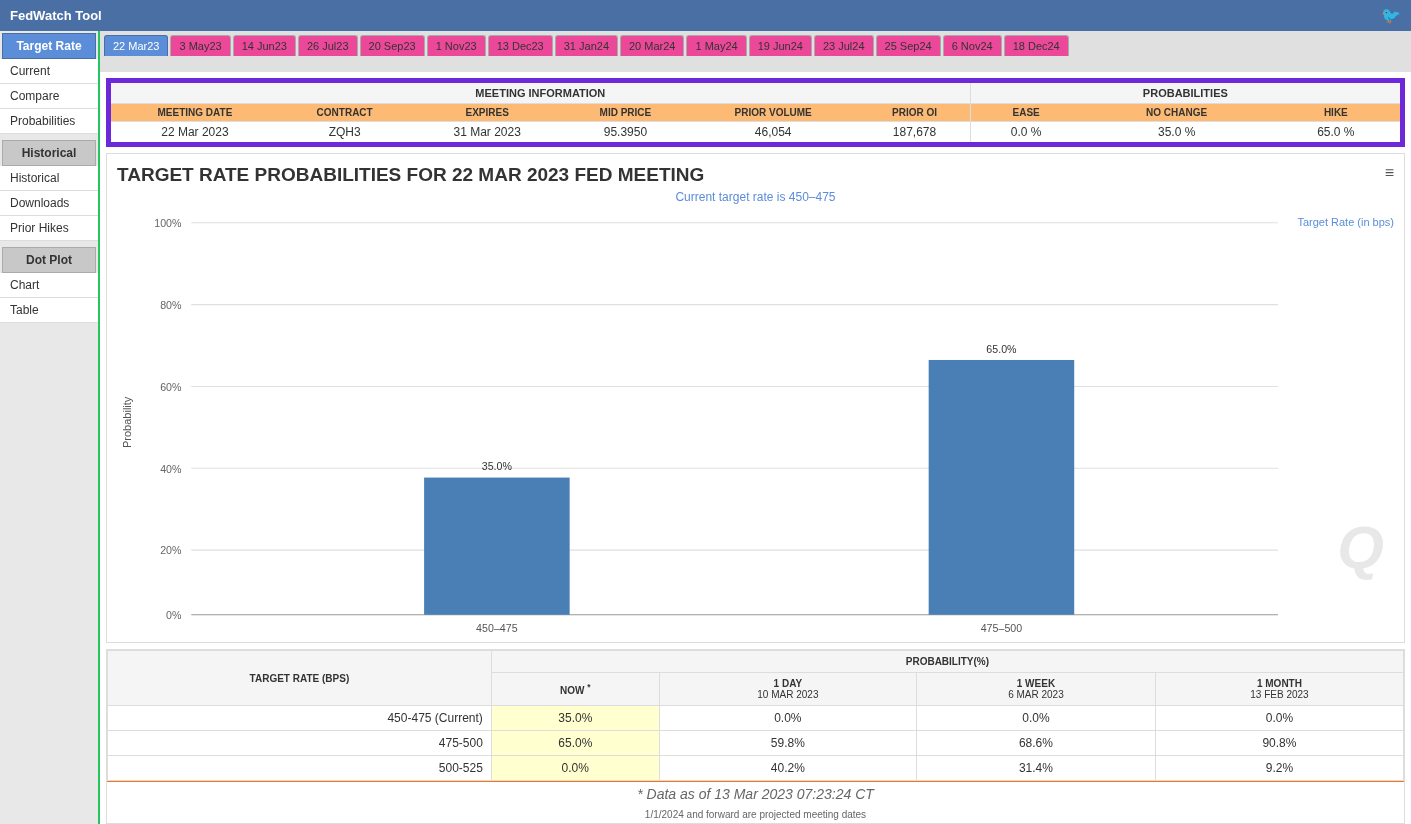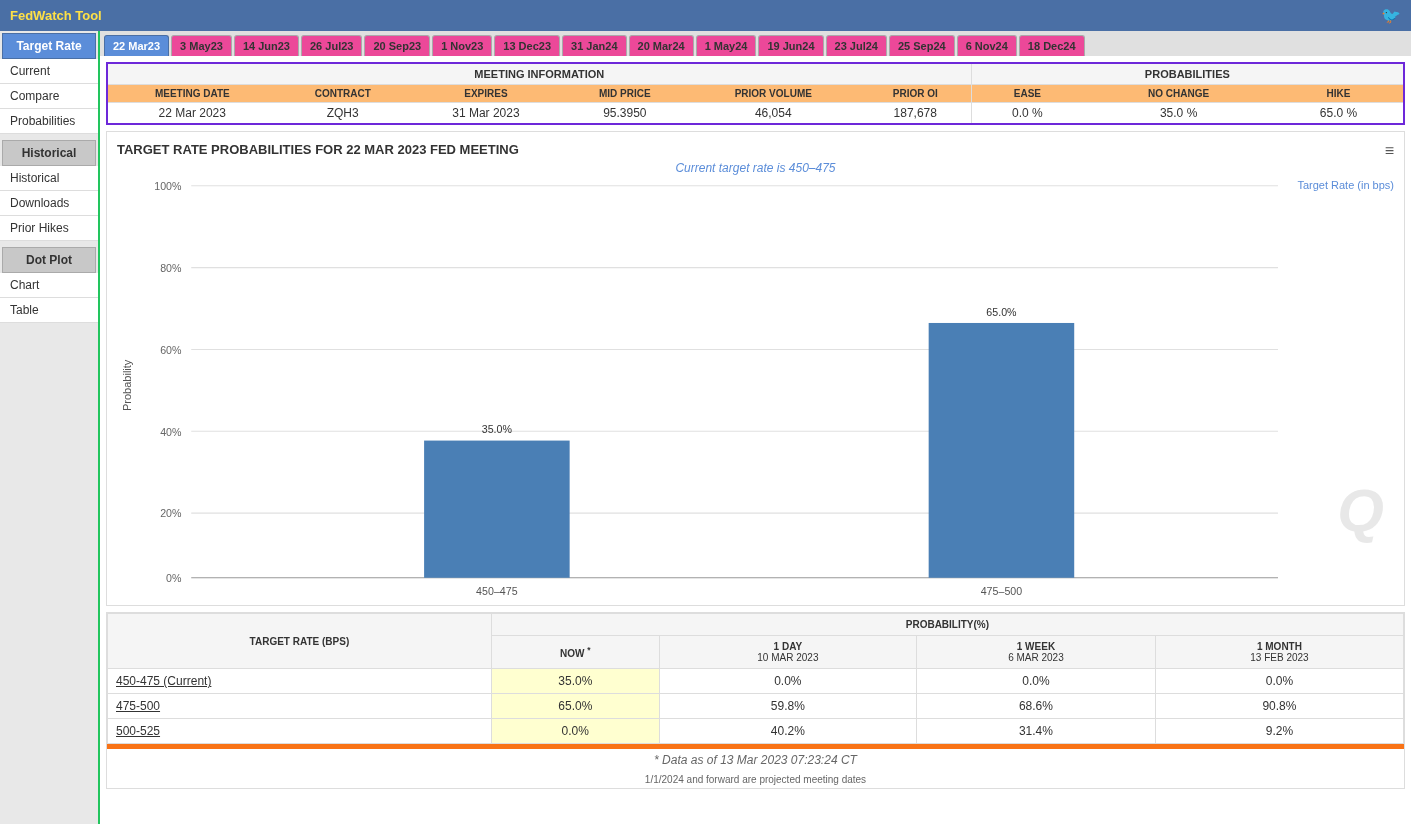--- a/index.html
+++ b/index.html
@@ -1,21 +1,21 @@
 <!DOCTYPE html>
 <html><head>
   <meta charset="utf-8">
   <style>
     * { box-sizing: border-box; margin: 0; padding: 0; }
     body { font-family: Arial, sans-serif; font-size: 12px; background: #f0f0f0; color: #333; }
 
     
     #header {
       background: #4a6fa5;
-      color: #fde047;
+      color: #ffffff;
       padding: 6px 10px;
       display: flex;
       justify-content: space-between;
       align-items: center;
       font-size: 13px;
       font-weight: bold;
     }
 
     
     #main-layout {
@@ -60,25 +60,24 @@
     #content {
       flex: 1;
       overflow-y: auto;
       background: white;
     }
 
     
     #date-tabs {
       display: flex;
       background: #e0e0e0;
-      padding: 4px 4px 0 4px;
+      padding: 4px 4px 16px 4px;
       flex-wrap: nowrap;
       overflow-x: auto;
       align-items: center;
-      font-weight: bold;
     }
 
     .date-tab {
       padding: 4px 8px;
       margin-right: 2px;
       cursor: pointer;
       font-size: 11px;
       background: #ec4899;
       border: 1px solid #aaa;
       border-bottom: none;
@@ -87,21 +86,21 @@
     }
     .date-tab.active {
       background: #5b8dd9;
       color: white;
       border-color: #4a6fa5;
     }
 
     
     #meeting-info-section {
       display: flex;
-      border: 2px solid #6d28d9;
+      border: 5px solid #6d28d9;
       margin: 6px;
     }
 
     .info-block {
       flex: 1;
       border-right: 1px solid #ddd;
     }
     .info-block:last-child { border-right: none; }
 
     .info-block-header {
@@ -135,31 +134,31 @@
 
     
     #chart-section {
       margin: 6px;
       border: 1px solid #ddd;
       padding: 10px;
       position: relative;
     }
 
     #chart-title {
-      font-size: 13px;
+      font-size: 19px;
       font-weight: bold;
       color: #333;
       margin-bottom: 4px;
     }
 
     #chart-subtitle {
       text-align: center;
       color: #5b8dd9;
       font-size: 12px;
-      font-style: italic;
+      margin-bottom: 8px;
     }
 
     #chart-menu-icon {
       position: absolute;
       top: 10px;
       right: 10px;
       cursor: pointer;
       font-size: 16px;
       color: #555;
     }
@@ -234,33 +233,32 @@
       text-transform: uppercase;
       border: 1px solid #ddd;
     }
     .prob-table td {
       text-align: center;
       padding: 5px 8px;
       font-size: 12px;
       border: 1px solid #ddd;
     }
     .prob-table td.target-rate {
-      text-align: left;
-      text-decoration: underline;
+      text-align: right;
     }
     .prob-table td.now-val {
       background: #ffffd0;
     }
 
     .footer-note {
       text-align: center;
-      font-size: 12px;
+      font-size: 14px;
       color: #666;
       padding: 4px;
-      border-top: 5px solid #f97316;
+      border-top: 1px solid #f97316;
       font-style: italic;
     }
     .footer-note2 {
       text-align: center;
       font-size: 10px;
       color: #666;
       padding: 3px;
     }
   </style>
 </head>

